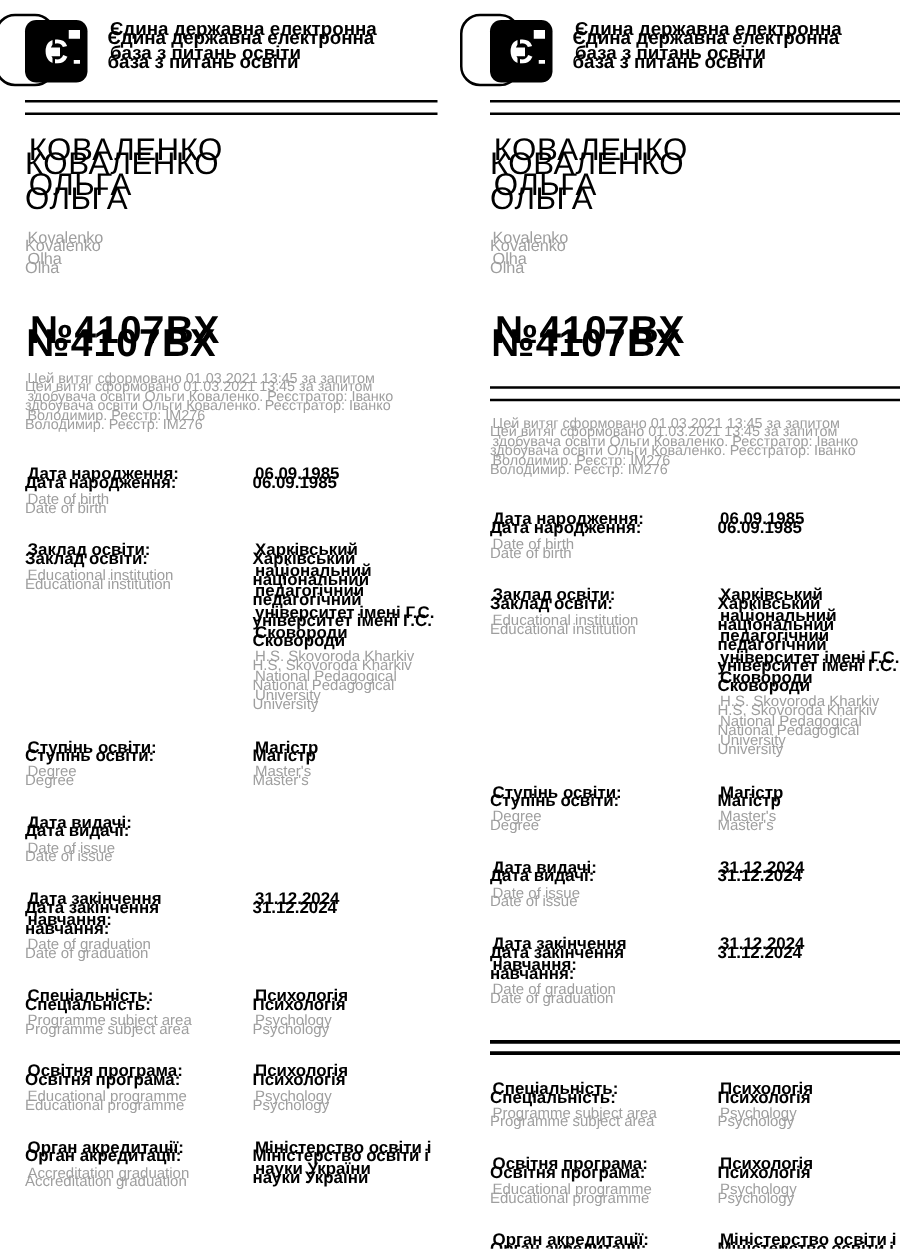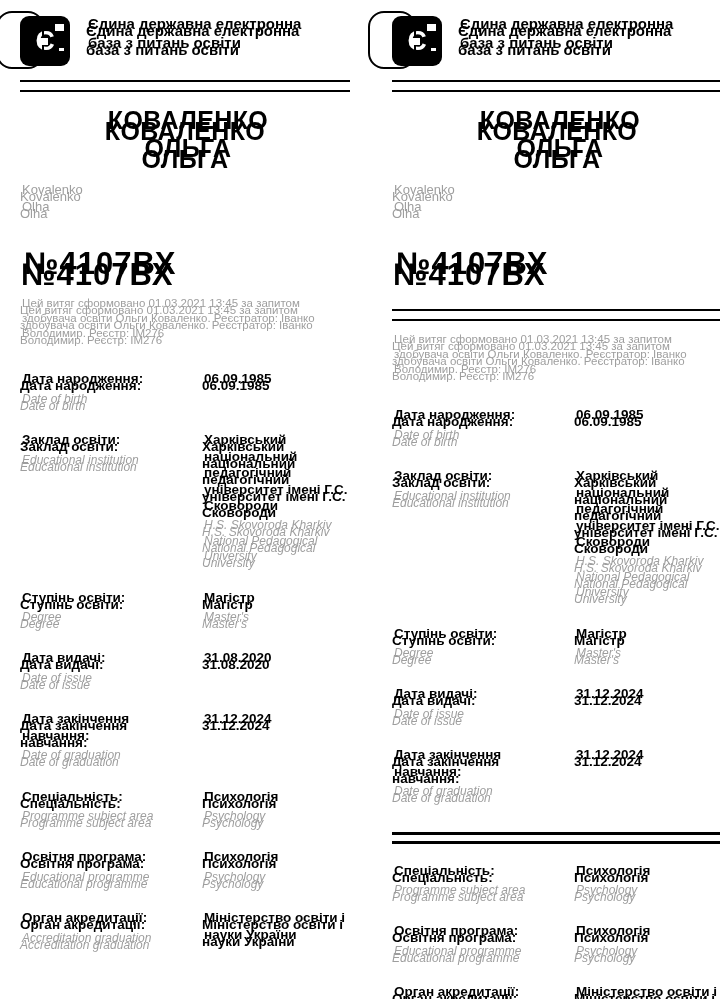--- a/index.html
+++ b/index.html
@@ -28,29 +28,29 @@
   .logo::after{ 
     content:"";position:absolute;right:6px;top:8px;width:9px;height:7px;background:#fff;
     box-shadow:-16px 14px 0 #fff, 2px 22px 0 -2px #fff;
   }
   .htitle{font-weight:bold;font-size:15px;line-height:1.25;padding-top:6px;white-space:pre-line;}
 
   .hr{border-top:2.5px solid #000;height:0;box-shadow:0 -10px 0 #000;margin:26px 0 18px;}
   .hr.top{margin:24px 0 14px;}
   .hr.thick{border-top:3.5px solid #000;box-shadow:0 -9px 0 #000;margin:34px 0 26px;}
 
-  .name{font-size:25px;font-weight:bold;line-height:1.1;letter-spacing:.4px;
-        white-space:pre-line;margin:26px 0 16px;text-align:center;}
+  .name{font-size:25px;font-weight:normal;line-height:1.1;letter-spacing:.4px;
+        white-space:pre-line;margin:26px 0 16px;}
   .name-en{color:#9e9e9e;font-size:13px;line-height:1.3;white-space:pre-line;margin:0 0 34px;}
   .number{font-size:31px;font-weight:bold;letter-spacing:1px;margin:24px 1px 10px;}
   .note{color:#9e9e9e;font-size:11.5px;line-height:1.32;margin:8px 0 30px;width:97%;}
 
   .row{display:grid;grid-template-columns:176px 1fr;column-gap:6px;margin-bottom:25px;}
   .lab,.val{font-weight:bold;font-size:13.5px;line-height:1.22;}
-  .sub{color:#9e9e9e;font-size:12px;line-height:1.28;margin-top:4px;font-style:italic;}
+  .sub{color:#9e9e9e;font-size:12px;line-height:1.28;margin-top:4px;}
 </style>
 </head>
 <body>
 
 <div class="sheet">
 
   <div class="doc">
     <div class="header">
       <div class="logo">
         <span>Є</span>
@@ -92,23 +92,20 @@
           </div>
           <div>
             <div class="val g">Магістр</div>
             <div class="sub g">Master's</div>
           </div>
         </div>
         <div class="row">
           <div>
             <div class="lab g">Дата видачі:</div>
             <div class="sub g">Date of issue</div>
-          </div>
-          <div>
-            <div class="val g">31.08.2020</div>
           </div>
         </div>
         <div class="row">
           <div>
             <div class="lab g">Дата закінчення навчання:</div>
             <div class="sub g">Date of graduation</div>
           </div>
           <div>
             <div class="val g">31.12.2024</div>
           </div>

